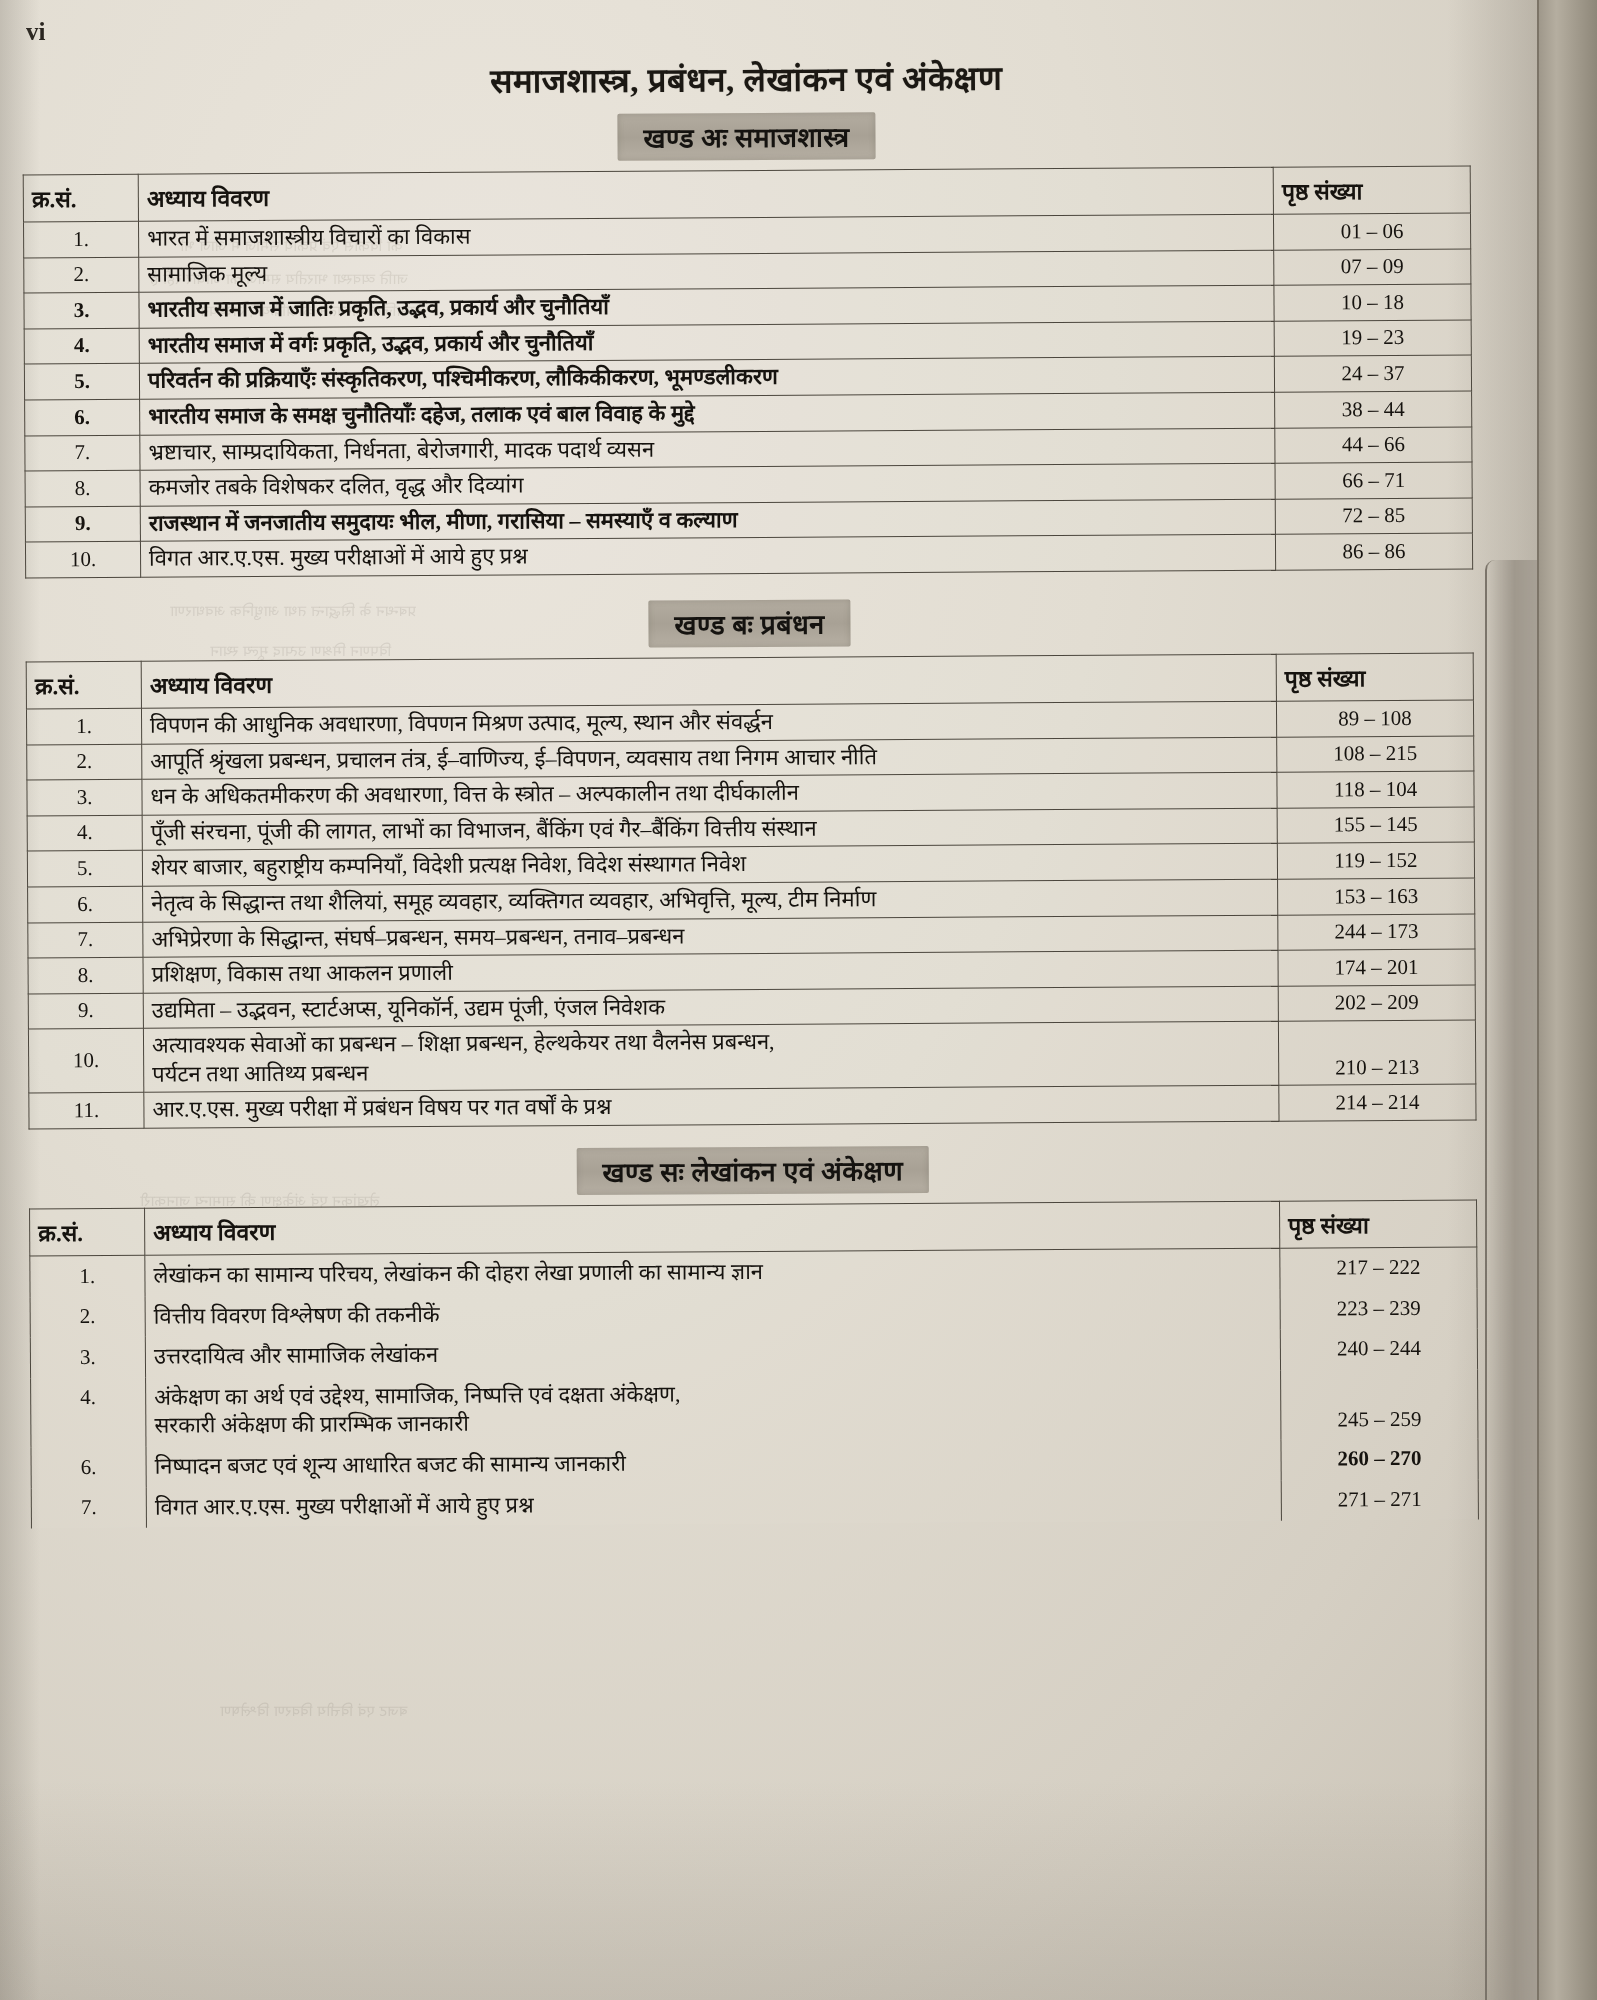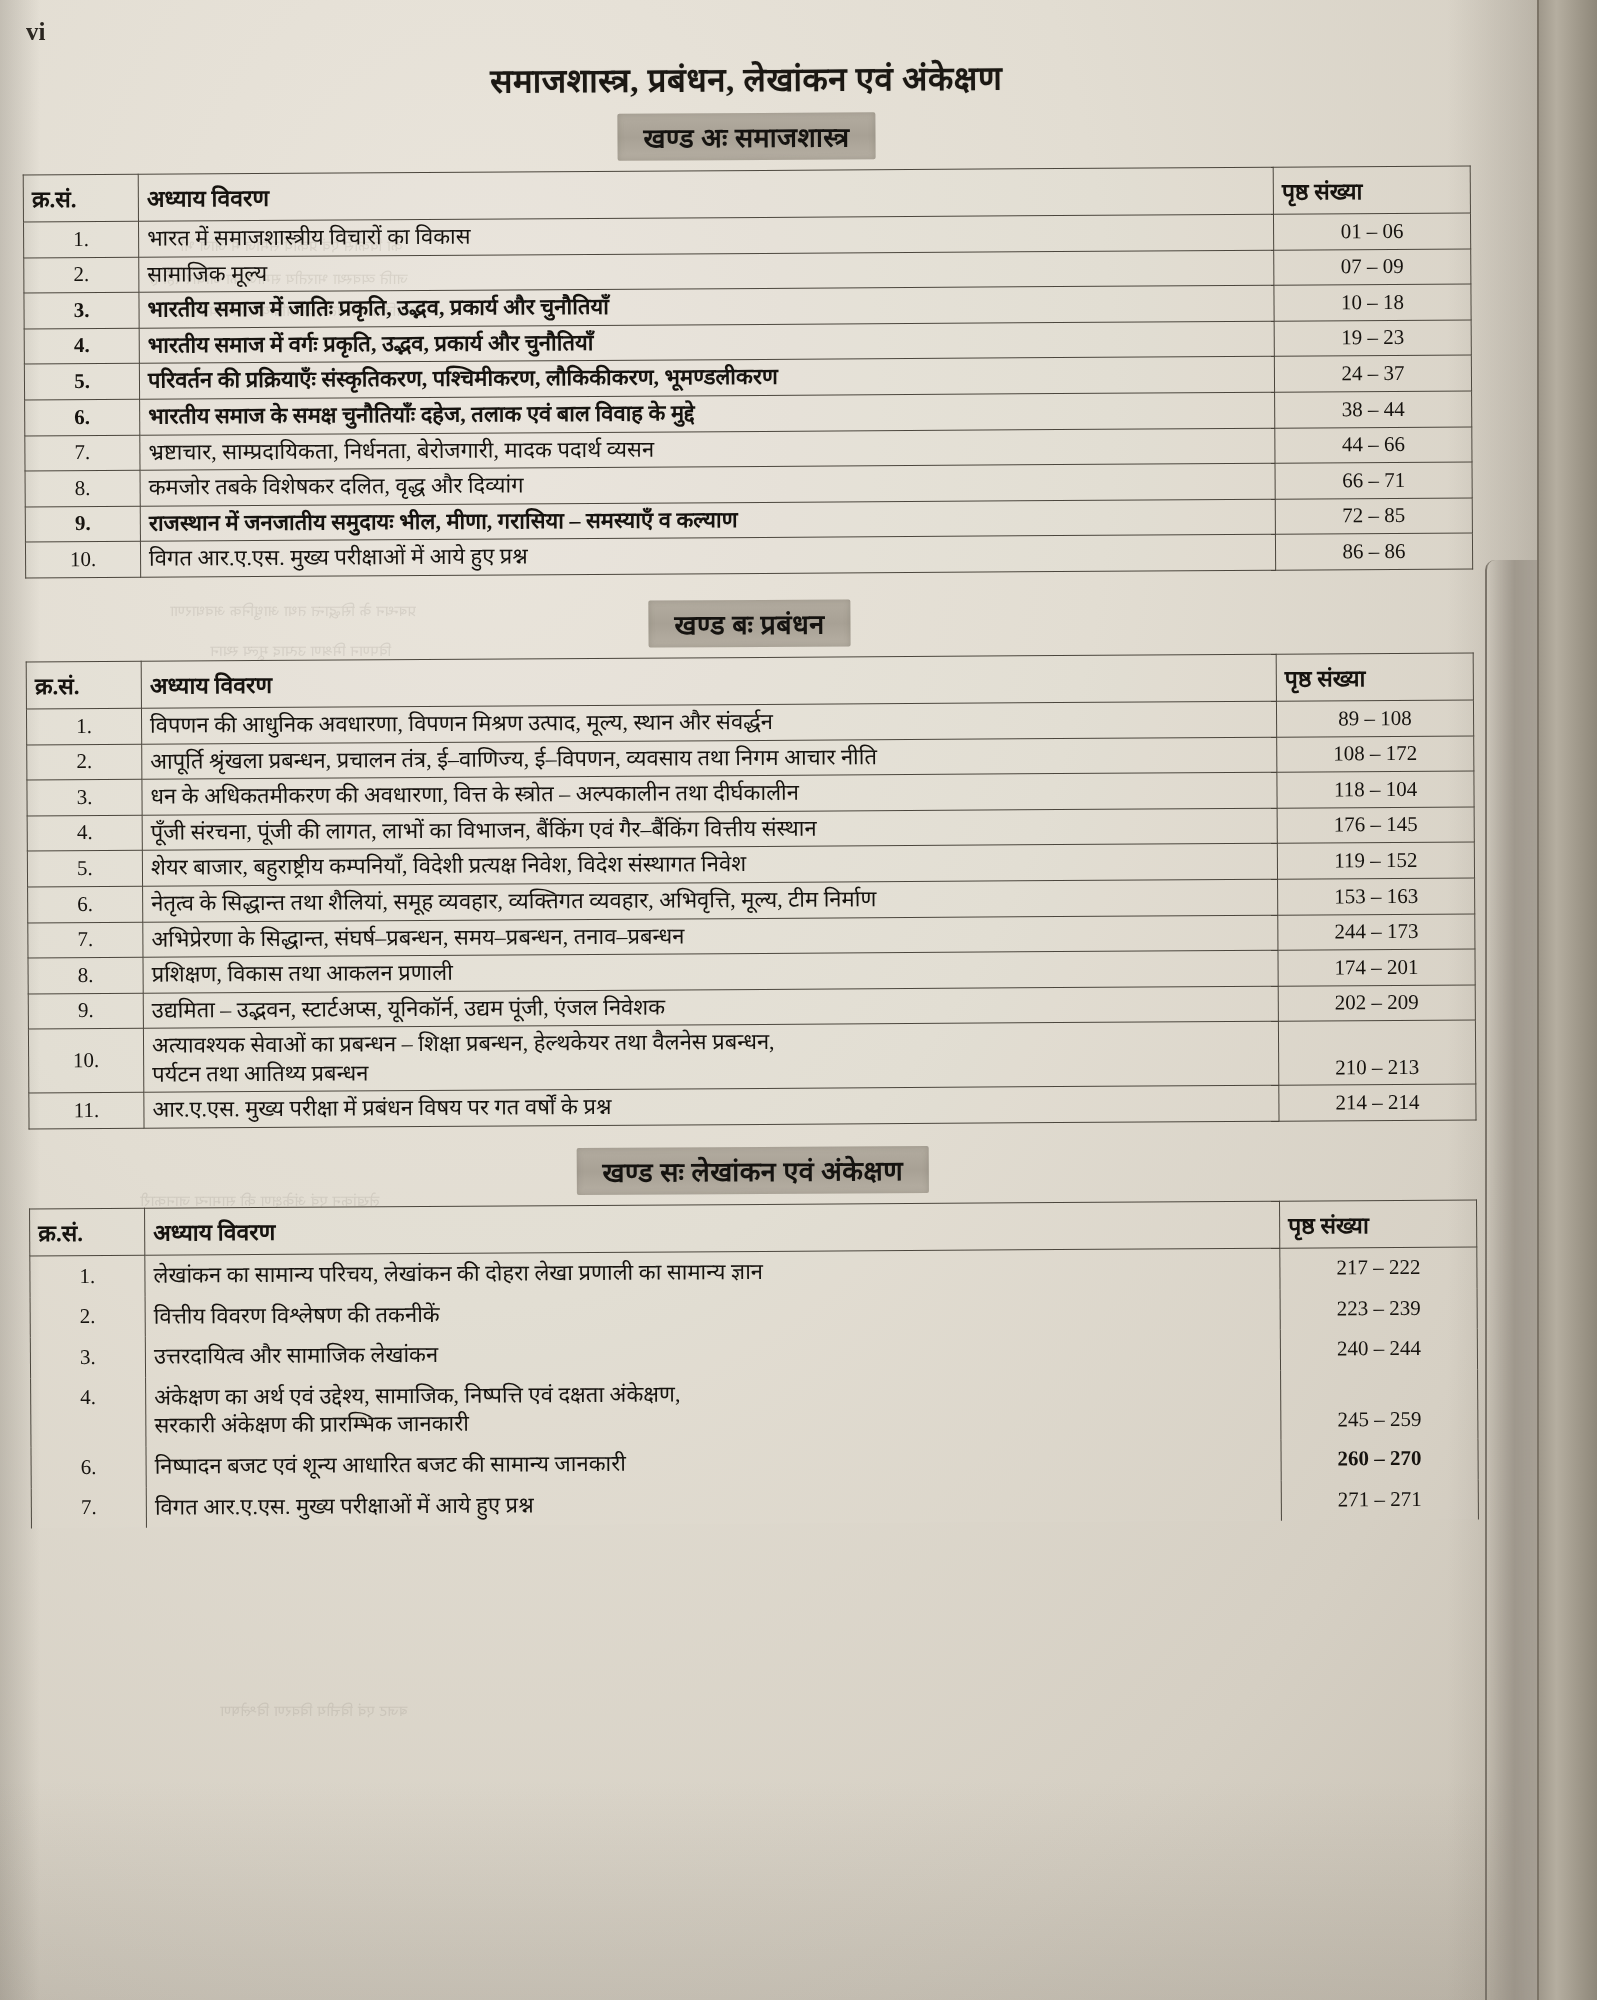--- a/index.html
+++ b/index.html
@@ -274,31 +274,31 @@
       </thead>
       <tbody>
         <tr>
           <td class="c-sn">1.</td>
           <td class="c-desc">विपणन की आधुनिक अवधारणा, विपणन मिश्रण उत्पाद, मूल्य, स्थान और संवर्द्धन</td>
           <td class="c-pg">89 – 108</td>
         </tr>
         <tr>
           <td class="c-sn">2.</td>
           <td class="c-desc">आपूर्ति श्रृंखला प्रबन्धन, प्रचालन तंत्र, ई–वाणिज्य, ई–विपणन, व्यवसाय तथा निगम आचार नीति</td>
-          <td class="c-pg">108 – 172</td>
+          <td class="c-pg">108 – 215</td>
         </tr>
         <tr>
           <td class="c-sn">3.</td>
           <td class="c-desc">धन के अधिकतमीकरण की अवधारणा, वित्त के स्त्रोत – अल्पकालीन तथा दीर्घकालीन</td>
           <td class="c-pg">118 – 104</td>
         </tr>
         <tr>
           <td class="c-sn">4.</td>
           <td class="c-desc">पूँजी संरचना, पूंजी की लागत, लाभों का विभाजन, बैंकिंग एवं गैर–बैंकिंग वित्तीय संस्थान</td>
-          <td class="c-pg">176 – 145</td>
+          <td class="c-pg">155 – 145</td>
         </tr>
         <tr>
           <td class="c-sn">5.</td>
           <td class="c-desc">शेयर बाजार, बहुराष्ट्रीय कम्पनियाँ, विदेशी प्रत्यक्ष निवेश, विदेश संस्थागत निवेश</td>
           <td class="c-pg">119 – 152</td>
         </tr>
         <tr>
           <td class="c-sn">6.</td>
           <td class="c-desc">नेतृत्व  के सिद्धान्त तथा शैलियां, समूह व्यवहार, व्यक्तिगत व्यवहार, अभिवृत्ति, मूल्य, टीम निर्माण</td>
           <td class="c-pg">153 – 163</td>

